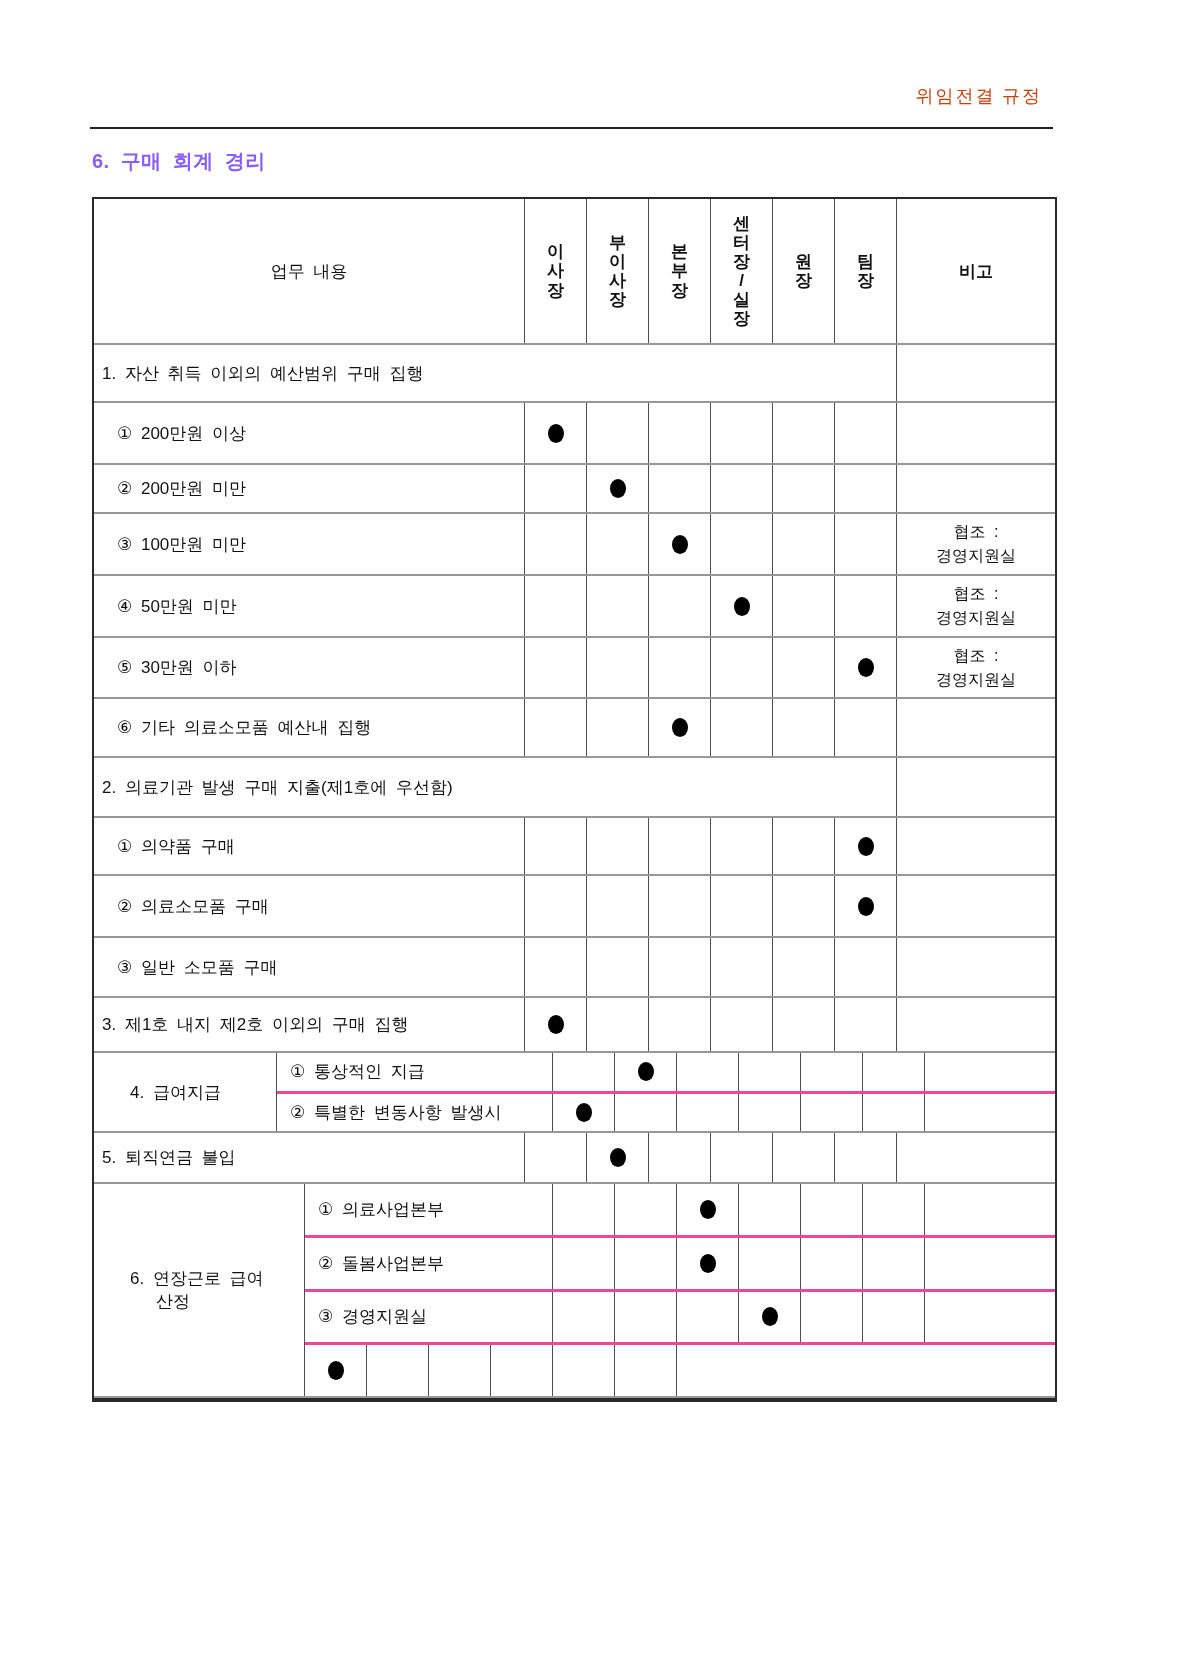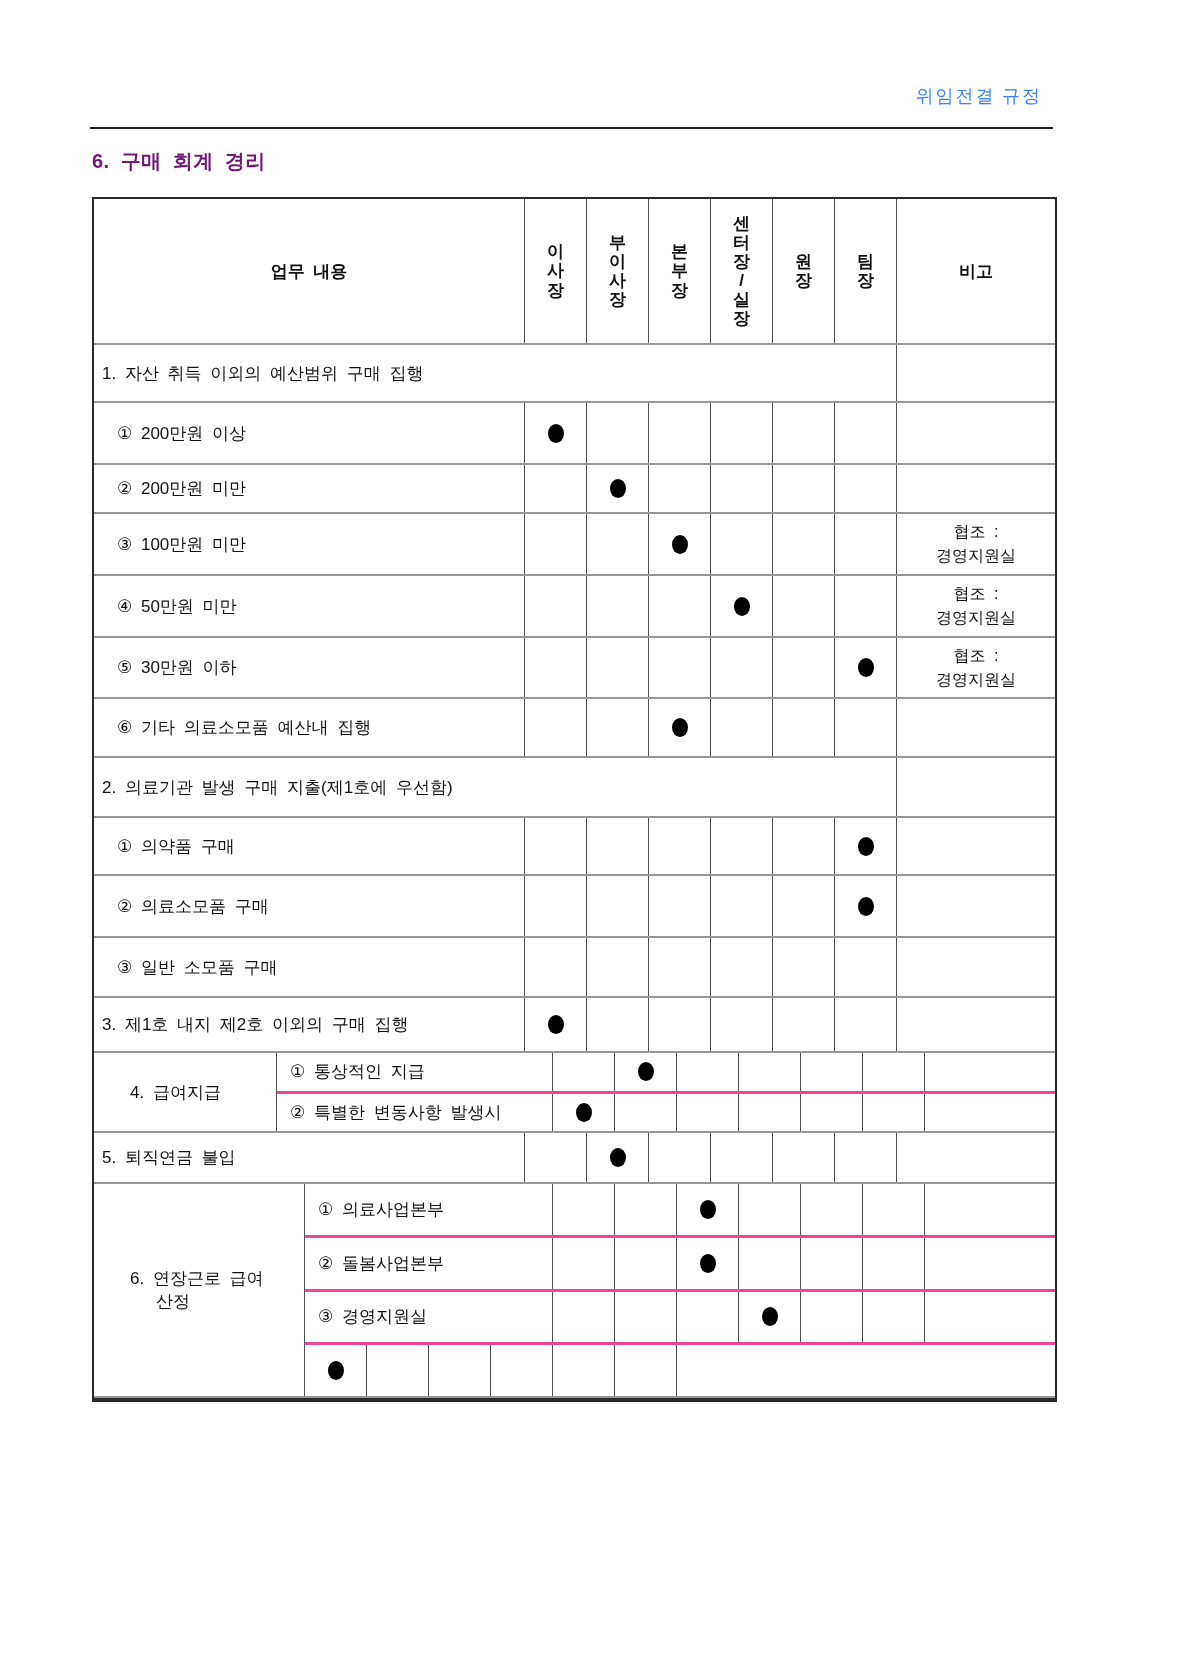--- a/index.html
+++ b/index.html
@@ -8,47 +8,47 @@
     position:relative;
     width:1192px; height:1680px;
     background:#ffffff;
     font-family:"Liberation Sans","DejaVu Sans",sans-serif;
     color:#111111;
     overflow:hidden;
   }
   .doc-header {
     position:absolute; top:84px; right:150px;
     font-family:"Liberation Serif","DejaVu Serif",serif;
-    font-size:18px; letter-spacing:2px; color:#3b82f6;
+    font-size:18px; letter-spacing:2px; color:#c2410c;
   }
   .header-rule {
     position:absolute; top:127px; left:90px; width:963px; height:0;
     border-top:2px solid #222222;
   }
   .section-title {
     position:absolute; top:148px; left:92px;
     font-size:20px; font-weight:700; letter-spacing:0.5px;
-    word-spacing:5px; color:#701a75;
+    word-spacing:5px; color:#8b5cf6;
   }
   .grid {
     position:absolute; top:197px; left:92px; width:965px;
     border:2px solid #2a2a2a;
     border-bottom-width:4px;
   }
   .row { display:flex; border-bottom:2px solid #979797; }
   .row:last-child { border-bottom:none; }
   .cell {
     border-right:1px solid #4f4f4f;
     display:flex; align-items:center;
     font-size:17px; word-spacing:4px;
   }
   .cell:last-child { border-right:none; }
   
   .hrow { height:146px; }
-  .hcell-task { width:431px; justify-content:center; font-weight:700; }
+  .hcell-task { width:431px; justify-content:center; font-weight:400; }
   .hcell-officer { width:62px; justify-content:center; }
   .vtext {
     width:20px; text-align:center; font-weight:700;
     line-height:1.12; word-break:break-all; font-size:17px;
   }
   .hcell-remark { flex:1; justify-content:center; font-weight:700; }
   
   .task { width:431px; padding-left:23px; }
   .task.flush { padding-left:8px; }
   .officer { width:62px; justify-content:center; }

